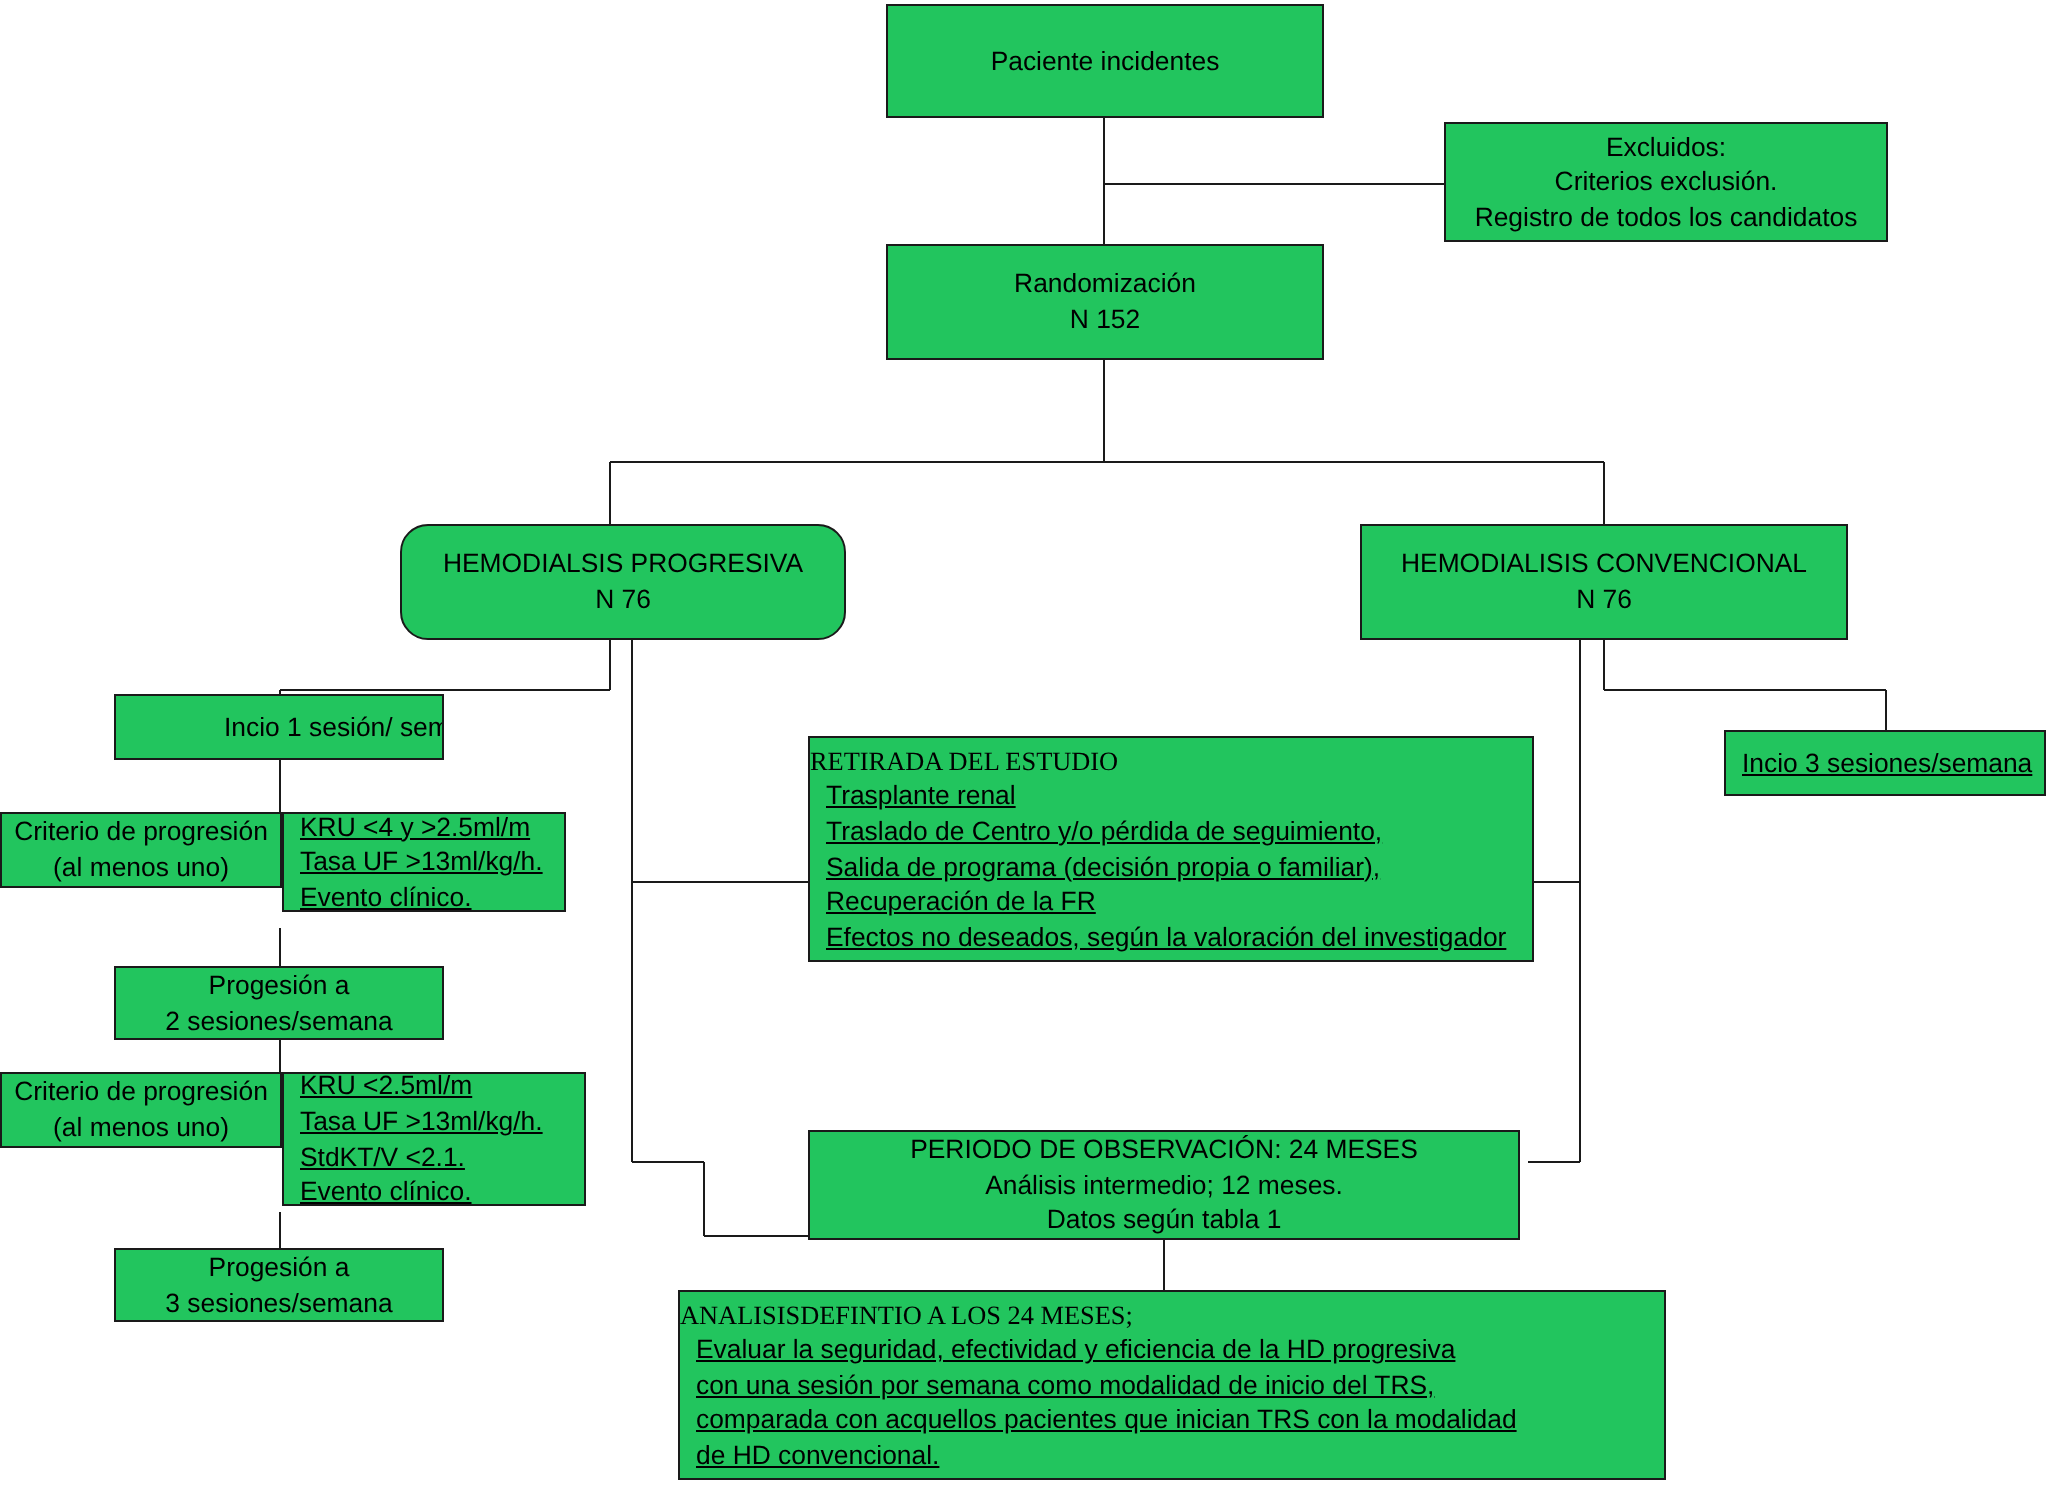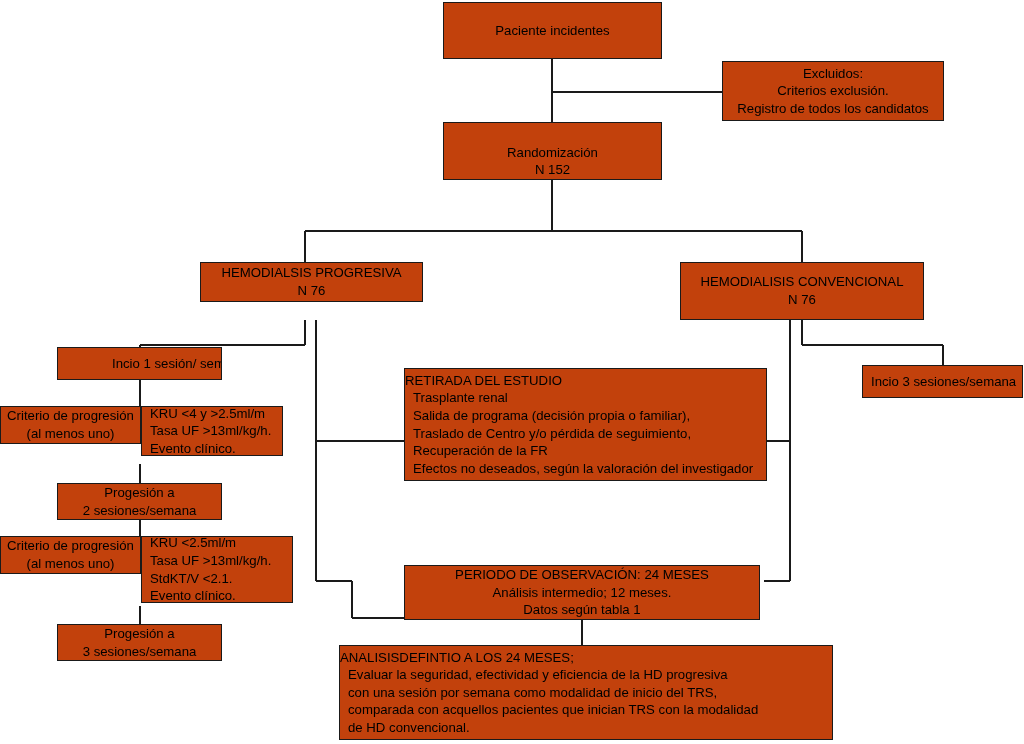--- a/index.html
+++ b/index.html
@@ -23,37 +23,37 @@
     position: absolute;
     left: 0;
     top: 0;
     width: 1024px;
     height: 744px;
   }
   .node {
     position: absolute;
     box-sizing: border-box;
     border: 1.2px solid #1a1a1a;
-    background: #c2410c;
+    background: #22c55e;
     display: flex;
     flex-direction: column;
     justify-content: center;
     overflow: hidden;
   }
   .node .line {
     display: block;
     white-space: pre;
     line-height: 1.33;
   }
   .center .line { text-align: center; }
   .left .line { text-align: left; }
   .t13 { font-size: 13.2px; }
-  .t13b { font-size: 13.2px; }
+  .t13b { font-size: 13.2px; font-family: Liberation Serif, serif; }
   .pad-c { padding: 0 6px; }
-  .pad-l { padding: 0 8px; }
+  .pad-l { padding: 0 8px; text-decoration: underline; }
   .title-line { text-align: center; }
 </style>
 </head>
 <body>
 
 <div id="diagram-root">
 
   <svg id="connectors" viewBox="0 0 1024 744" width="1024" height="744">
     <g stroke="#1a1a1a" stroke-width="1.2" fill="none" shape-rendering="crispEdges">
 
@@ -95,26 +95,26 @@
   <div class="node center" style="left:443px; top:2px; width:219px; height:57px;">
     <span class="line t13 pad-c">Paciente incidentes</span>
   </div>
 
   <div class="node center" style="left:722px; top:61px; width:222px; height:60px;">
     <span class="line t13 pad-c">Excluidos:</span>
     <span class="line t13 pad-c">Criterios exclusión.</span>
     <span class="line t13 pad-c">Registro de todos los candidatos</span>
   </div>
 
-  <div class="node center" style="left:443px; top:122px; width:219px; height:58px;justify-content:flex-end;">
+  <div class="node center" style="left:443px; top:122px; width:219px; height:58px;">
     <span class="line t13 pad-c">Randomización</span>
     <span class="line t13 pad-c">N 152</span>
   </div>
 
-  <div class="node center" style="left:200px; top:262px; width:223px; height:40px;">
+  <div class="node center" style="left:200px; top:262px; width:223px; height:58px;border-radius:14px;">
     <span class="line t13 pad-c">HEMODIALSIS PROGRESIVA</span>
     <span class="line t13 pad-c">N 76</span>
   </div>
 
   <div class="node center" style="left:680px; top:262px; width:244px; height:58px;">
     <span class="line t13 pad-c">HEMODIALISIS CONVENCIONAL</span>
     <span class="line t13 pad-c">N 76</span>
   </div>
 
   <div class="node center" style="left:57px; top:347px; width:165px; height:33px;padding-left:48px;">
@@ -154,22 +154,22 @@
   </div>
 
   <div class="node center" style="left:57px; top:624px; width:165px; height:37px;">
     <span class="line t13 pad-c">Progesión a</span>
     <span class="line t13 pad-c">3 sesiones/semana</span>
   </div>
 
   <div class="node left" style="left:404px; top:368px; width:363px; height:113px; justify-content:center;">
     <span class="line t13b title-line">RETIRADA DEL ESTUDIO</span>
     <span class="line t13 pad-l">Trasplante renal</span>
+    <span class="line t13 pad-l">Traslado de Centro y/o pérdida de seguimiento,</span>
     <span class="line t13 pad-l">Salida de programa (decisión propia o familiar),</span>
-    <span class="line t13 pad-l">Traslado de Centro y/o pérdida de seguimiento,</span>
     <span class="line t13 pad-l">Recuperación de la FR</span>
     <span class="line t13 pad-l">Efectos no deseados, según la valoración del investigador</span>
   </div>
 
   <div class="node center" style="left:404px; top:565px; width:356px; height:55px;">
     <span class="line t13 pad-c">PERIODO DE OBSERVACIÓN: 24 MESES</span>
     <span class="line t13 pad-c">Análisis intermedio; 12 meses.</span>
     <span class="line t13 pad-c">Datos según tabla 1</span>
   </div>
 

